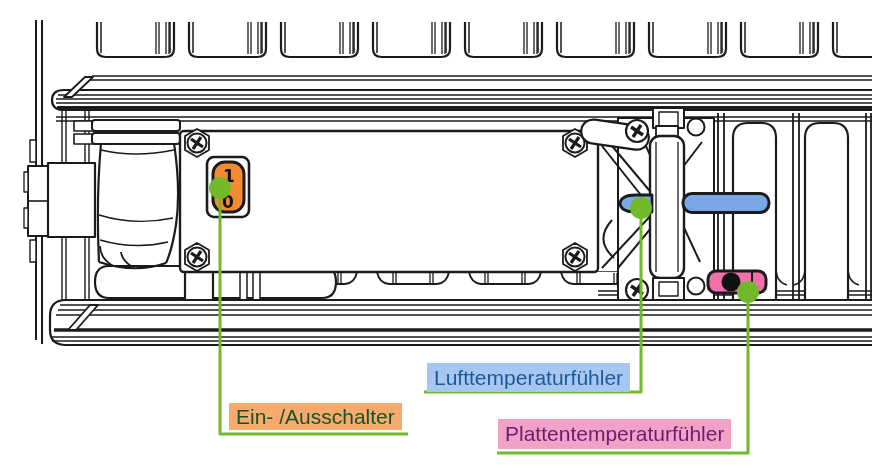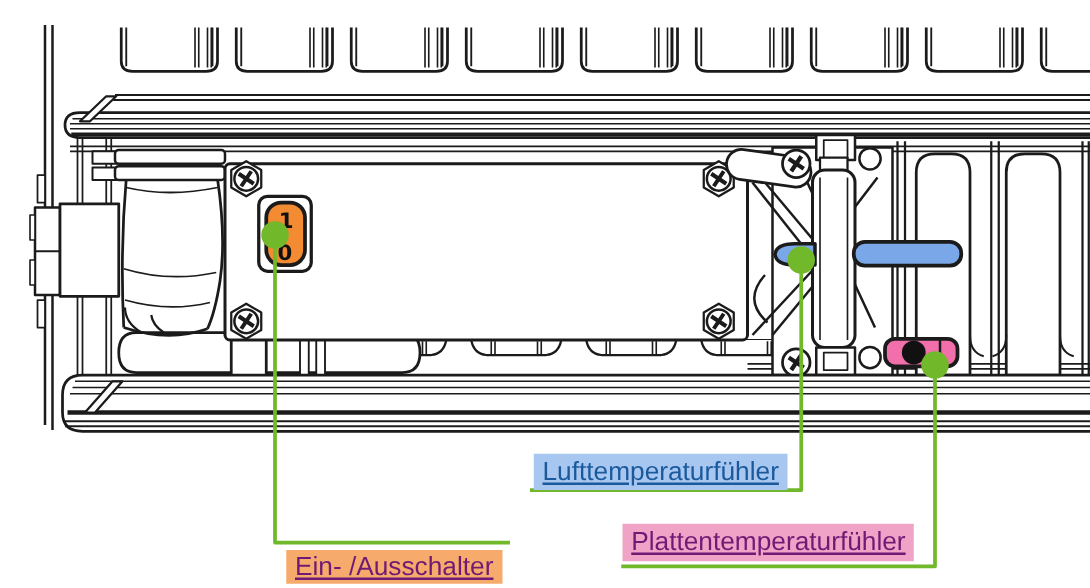--- a/index.html
+++ b/index.html
@@ -1,20 +1,20 @@
 <!DOCTYPE html>
 <html><head>
 <meta charset="utf-8">
 <style>
   html,body{margin:0;padding:0;background:#fff;}
   #stage{position:relative;width:872px;height:470px;background:#fff;overflow:hidden;
          font-family:"Liberation Sans",sans-serif;}
   #drawing{position:absolute;left:0;top:0;}
   .callout{position:absolute;font-size:21px;padding:0 7px;white-space:nowrap;
-           font-family:"Liberation Sans",sans-serif;text-decoration:underline;}
+           font-family:"Liberation Sans",sans-serif;}
   #label-switch{left:229px;top:403px;height:27px;line-height:27px;}
   #label-air{left:427px;top:363px;height:29px;line-height:29px;}
   #label-plate{left:498px;top:419px;height:30px;line-height:30px;}
   text.swdigit{font-family:"DejaVu Sans",sans-serif;font-weight:bold;font-size:17px;}
 </style>
 </head>
 <body>
 
 <div id="stage">
 <svg id="drawing" width="872" height="470" viewBox="0 0 872 470" fill="none" stroke-linecap="butt" stroke-linejoin="round" stroke="#1B1B1B">
@@ -207,16 +207,16 @@
     <path d="M 641,209 V 392 H 424"></path>
     <path d="M 748,293 V 453 H 497"></path>
   </g>
   <g stroke="none" fill="#72B82B">
     <circle cx="220" cy="188" r="11"></circle>
     <circle cx="641" cy="208" r="11"></circle>
     <circle cx="748" cy="292" r="11"></circle>
   </g>
 </svg>
 
-<div class="callout" id="label-switch" style="background-color: rgb(246, 171, 108); color: #701a75; margin-top: 37px;">Ein- /Ausschalter</div>
+<div class="callout" id="label-switch" style="background-color: rgb(246, 171, 108); color: #14532d;">Ein- /Ausschalter</div>
 <div class="callout" id="label-air" style="background-color: rgb(168, 199, 240); color: rgb(26, 90, 156);">Lufttemperaturfühler</div>
 <div class="callout" id="label-plate" style="background-color: rgb(240, 163, 198); color: #701a75;">Plattentemperaturfühler</div>
 </div>
 
 </body></html>

